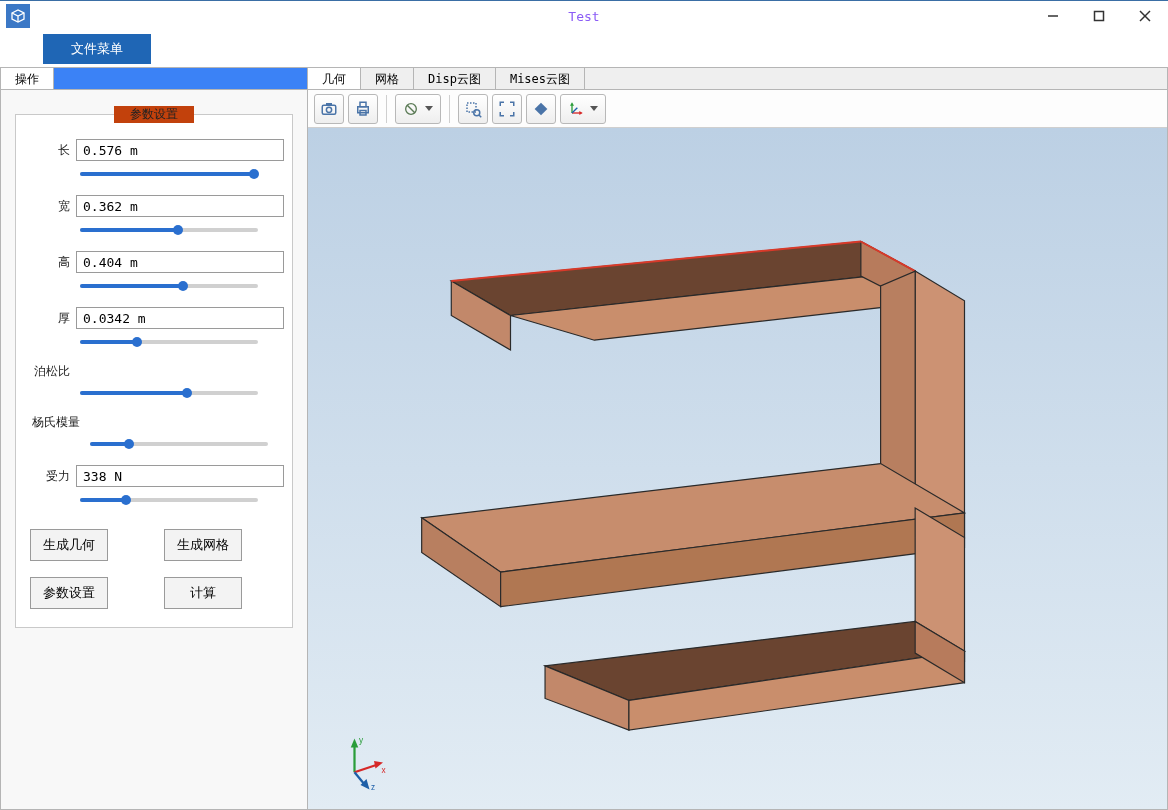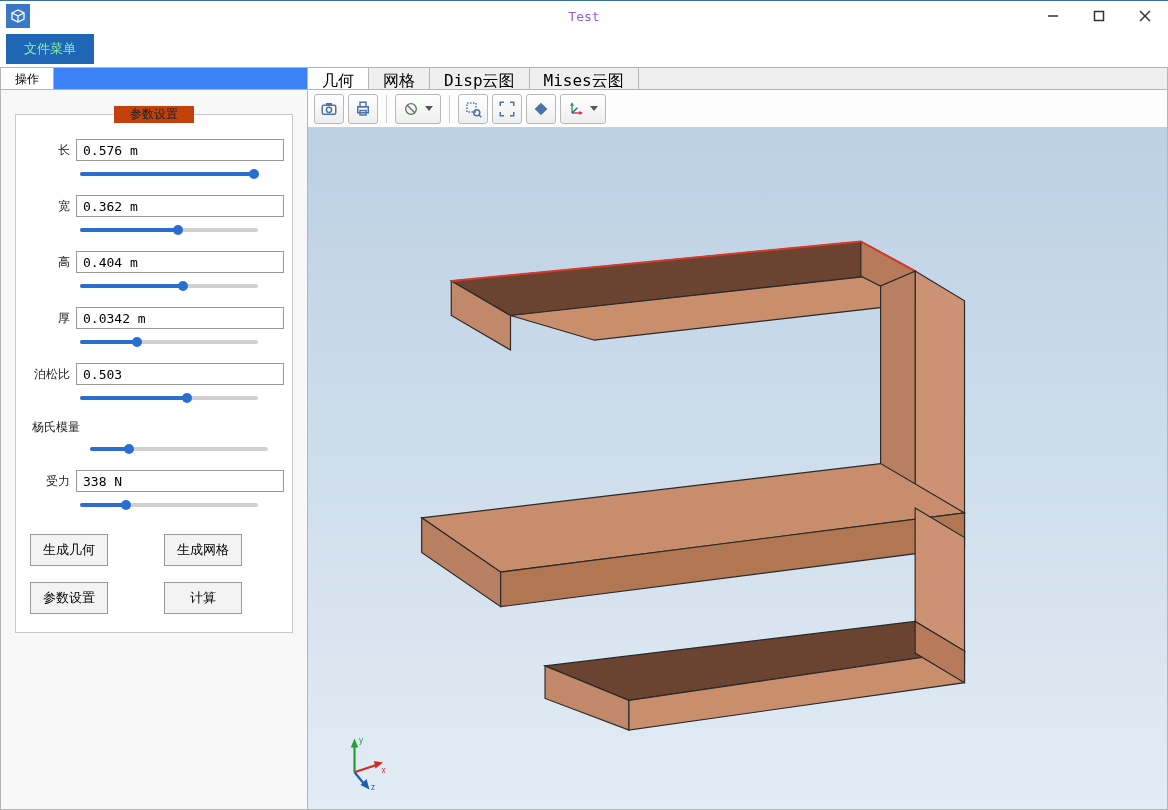--- a/index.html
+++ b/index.html
@@ -47,23 +47,24 @@
   
   .menubar {
     height: 36px;
     background: #fff;
     display: flex;
     align-items: flex-start;
     padding: 3px 6px 0 6px;
   }
   .file-menu-btn {
     background: #1f66b5;
-    color: #86efac;
-    padding: 6px 18px;
+    color: #ffffff;
+    padding: 6px 28px;
     font-size: 13px;
+    margin-left: 37px;
   }
   
   .content {
     display: flex;
     height: calc(810px - 30px - 36px - 1px);
   }
   .left-panel {
     width: 308px;
     border: 1px solid #b5b5b5;
     border-right: 1px solid #b5b5b5;
@@ -174,21 +175,21 @@
     text-align: center;
     width: 78px;
   }
   
   .right-tabstrip {
     height: 22px;
     display: flex;
     border-bottom: 1px solid #b5b5b5;
     background: #efefef;
     font-family: "SimSun", monospace;
-    font-size: 16px;
+    font-size: 12px;
   }
   .right-tab {
     padding: 3px 14px;
     border-right: 1px solid #b5b5b5;
     background: #efefef;
   }
   .right-tab.active {
     background: #fff;
   }
   
@@ -323,21 +324,20 @@
       <div class="slider-row">
           <div class="slider">
             <div class="slider-track"></div>
             <div class="slider-fill" style="width:32%"></div>
             <div class="slider-thumb" style="left:32%"></div>
           </div>
         </div>
 
       <div class="param-row">
         <div class="param-label">泊松比</div>
-        <input class="param-input" value="0.503" style="">
       </div>
       <div class="slider-row">
           <div class="slider">
             <div class="slider-track"></div>
             <div class="slider-fill" style="width:60%"></div>
             <div class="slider-thumb" style="left:60%"></div>
           </div>
         </div>
 
       <div class="param-row">

